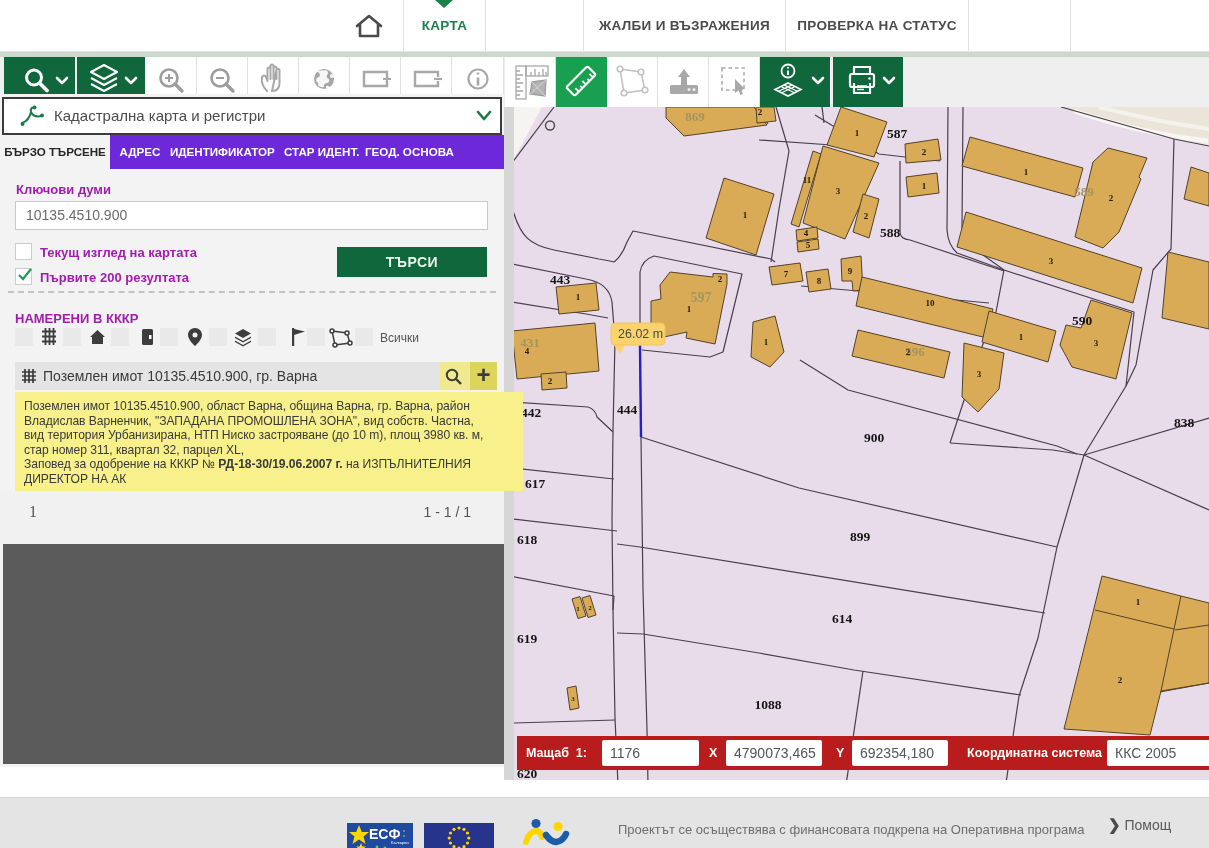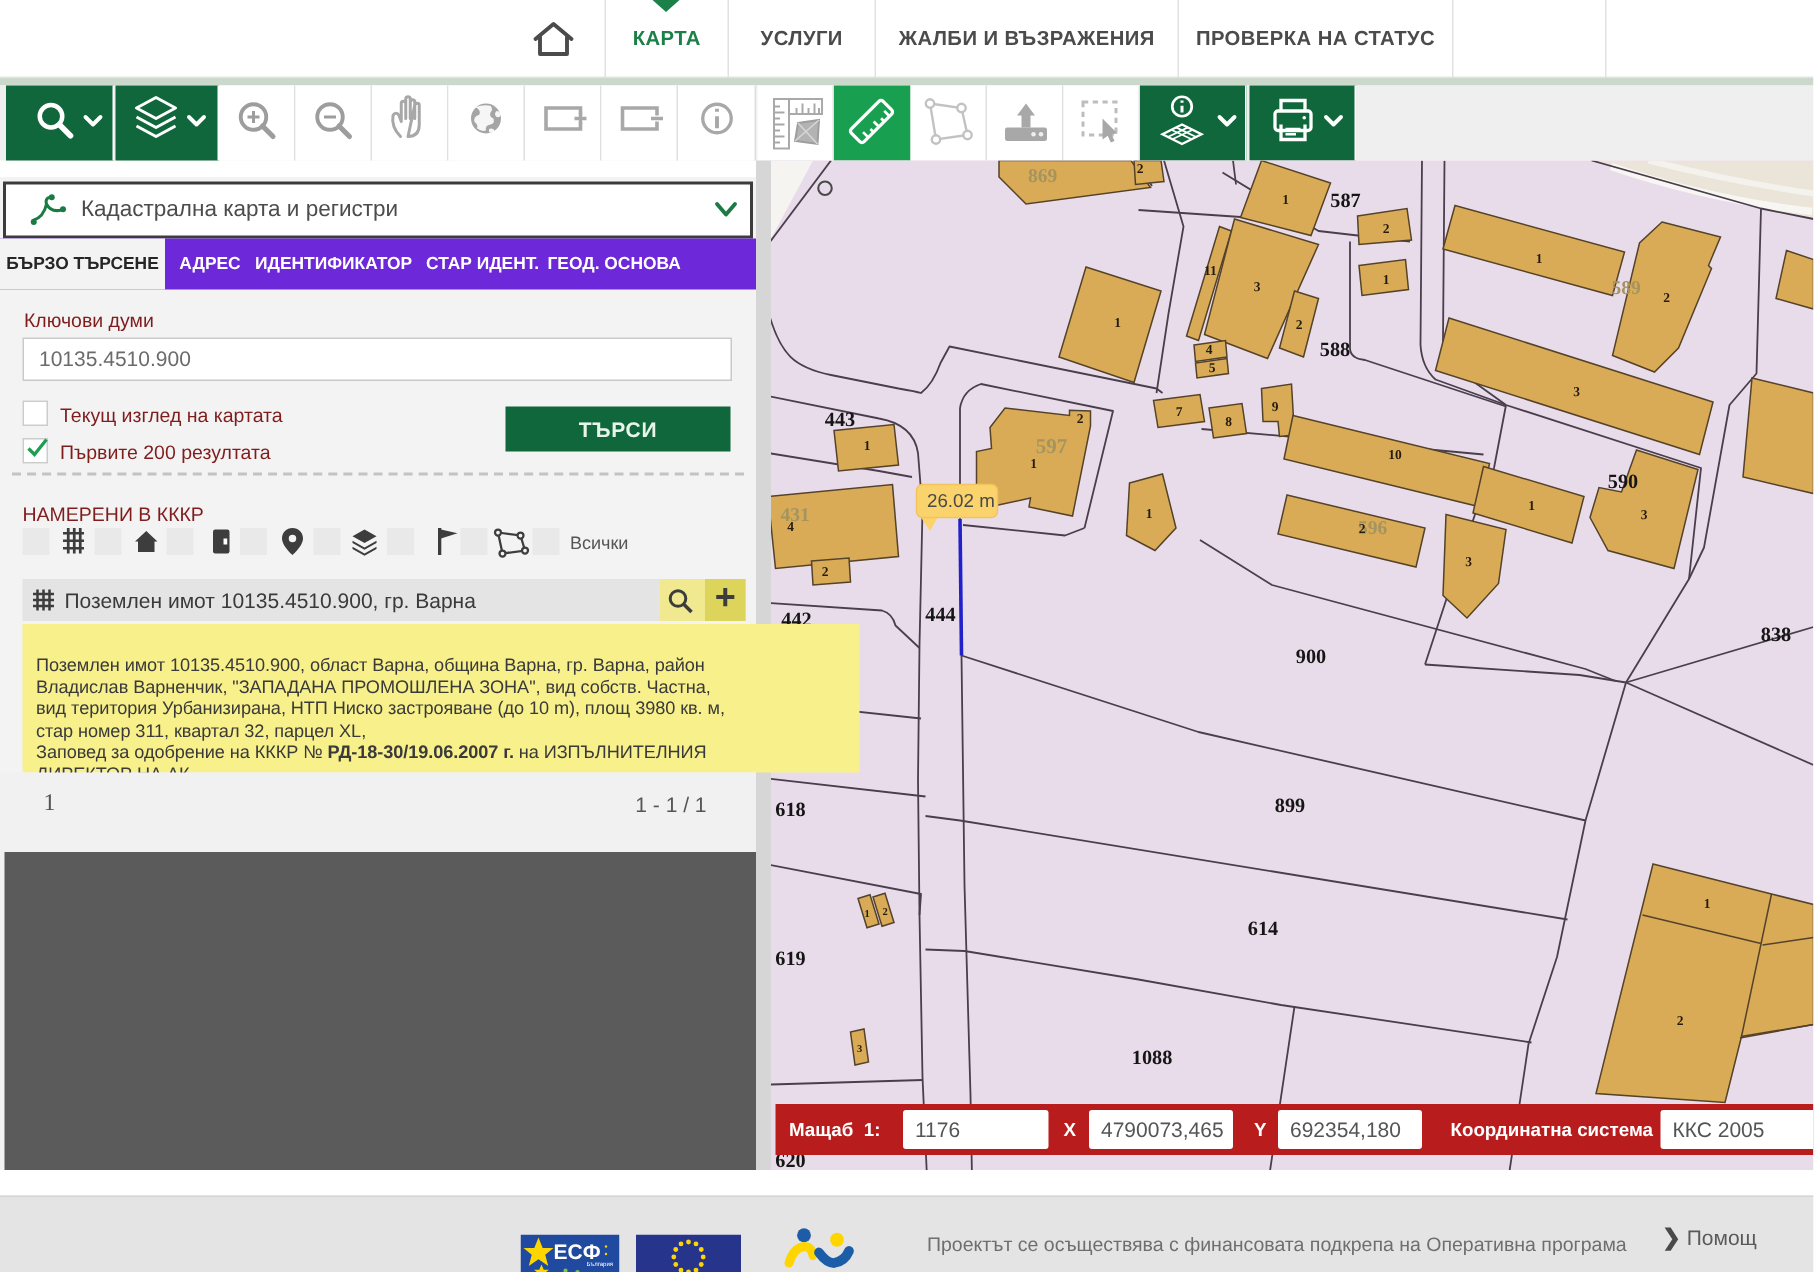--- a/index.html
+++ b/index.html
@@ -8,35 +8,35 @@
 .navitem{position:absolute;top:0;height:52px;line-height:52px;text-align:center;font-size:13.5px;font-weight:bold;color:#4b4b4b;letter-spacing:.3px}
 .navsep{position:absolute;top:0;width:1px;height:52px;background:#e2e2e2}
 #navtri{position:absolute;left:435px;top:0;width:0;height:0;border-left:9px solid transparent;border-right:9px solid transparent;border-top:8px solid #1c8049}
 #greenstrip{left:0;top:52px;width:1209px;height:5px;background:#cbd9cc}
 
 #toolrow{left:0;top:57px;width:1209px;height:50px;background:#efefef}
 .tbtn{position:absolute;top:0;height:50px;background:#fff;border-right:1px solid #e0e0e0}
 .tbtn.grn{background:#10673b;border-right:1px solid #fff}
 .tbtn.brightgrn{background:#18a050;border-right:none}
 
-#panel{left:0;top:118px;width:504px;height:673px;background:#f3f3f3}
+#panel{left:0;top:94px;width:504px;height:673px;background:#f3f3f3}
 #phead{position:absolute;left:2px;top:3px;width:500px;height:38px;background:#fff;border:2px solid #3c3c3c}
 #ptabs{position:absolute;left:0;top:41px;width:504px;height:34px;background:#6d28d9}
 .ptab{position:absolute;top:0;height:34px;line-height:34px;color:#fff;font-size:11.6px;font-weight:bold;text-align:center;white-space:nowrap}
 .ptab.act{background:#f3f3f3;color:#262626}
-.plabel{font-size:13px;font-weight:normal;color:#7f1d1d}
+.plabel{font-size:13px;font-weight:bold;color:#a21caf}
 #pinput{position:absolute;left:15px;top:107px;width:473px;height:29px;background:#fff;border:1px solid #c9c9c9;font-size:14px;color:#6b6b6b;padding-left:10px;line-height:27px}
 .ckbox{position:absolute;width:17px;height:17px;background:#fff;border:1px solid #ccc}
 #srchbtn{position:absolute;left:337px;top:153px;width:150px;height:30px;background:#10673b;color:#e8f5ea;font-size:14px;font-weight:bold;text-align:center;line-height:30px;letter-spacing:.5px}
 #dashsep{position:absolute;left:8px;top:197px;width:488px;border-top:2px dashed #c3c3c3}
 .fsq{position:absolute;top:234px;width:18px;height:18px;background:#e9e9e9}
 #resbar{position:absolute;left:15px;top:268px;width:482px;height:28px;background:#e4e4e4}
 #resyellow{position:absolute;left:440px;top:268px;width:57px;height:28px;background:#f0e98f}
 #plusbtn{position:absolute;left:470px;top:268px;width:27px;height:28px;background:#ddd45c;color:#3c3c3c;font-size:24px;line-height:26px;text-align:center;font-weight:bold}
-#yblock{position:absolute;left:15px;top:298px;width:558px;height:99px;background:#f7f08b;font-size:12.1px;color:#3a3a3a;line-height:14.6px;padding:20px 0 0 9px;letter-spacing:-0.05px}
+#yblock{position:absolute;left:15px;top:298px;width:508px;height:99px;background:#f7f08b;font-size:12.1px;color:#3a3a3a;line-height:14.6px;padding:7px 0 0 9px;letter-spacing:-0.05px}
 #yblock div{white-space:nowrap}
 #pagin{position:absolute;left:0px;top:397px;width:504px;height:53px;background:#f1f1f1}
 #pdark{position:absolute;left:3px;top:450px;width:501px;height:220px;background:#5b5b5b}
 
 #cstrip{left:504px;top:107px;width:10px;height:673px;background:#d6d6d6}
 
 #map{left:514px;top:107px;width:695px;height:673px;background:#e9dcea;overflow:hidden}
 
 #sbar{position:absolute;left:3px;top:629px;width:692px;height:34px;background:#b91c1c}
 .sbl{position:absolute;top:0;height:34px;line-height:34px;color:#fff;font-size:12.5px;font-weight:bold}
@@ -47,21 +47,20 @@
 </style></head>
 <body>
 
 <div class="abs" id="nav">
   <svg class="abs" style="left:354px;top:13px" width="30" height="26" viewBox="0 0 30 26">
     <path d="M3 13 L15 3 L27 13 M6 11.5 V23 H24 V11.5" fill="none" stroke="#4b4b4b" stroke-width="2.6" stroke-linejoin="round" stroke-linecap="round"></path>
   </svg>
   <div class="navsep" style="left:403px"></div>
   <div class="navitem" style="left:404px;width:81px;color:#1d8049">КАРТА</div>
   <div class="navsep" style="left:485px"></div>
-  <div class="navitem" style="left:486px;width:97px">УСЛУГИ</div>
   <div class="navsep" style="left:583px"></div>
   <div class="navitem" style="left:584px;width:201px">ЖАЛБИ И ВЪЗРАЖЕНИЯ</div>
   <div class="navsep" style="left:785px"></div>
   <div class="navitem" style="left:786px;width:182px">ПРОВЕРКА НА СТАТУС</div>
   <div class="navsep" style="left:968px"></div>
   <div class="navsep" style="left:1070px"></div>
   <div id="navtri"></div>
 </div>
 <div class="abs" id="greenstrip"></div>
 

